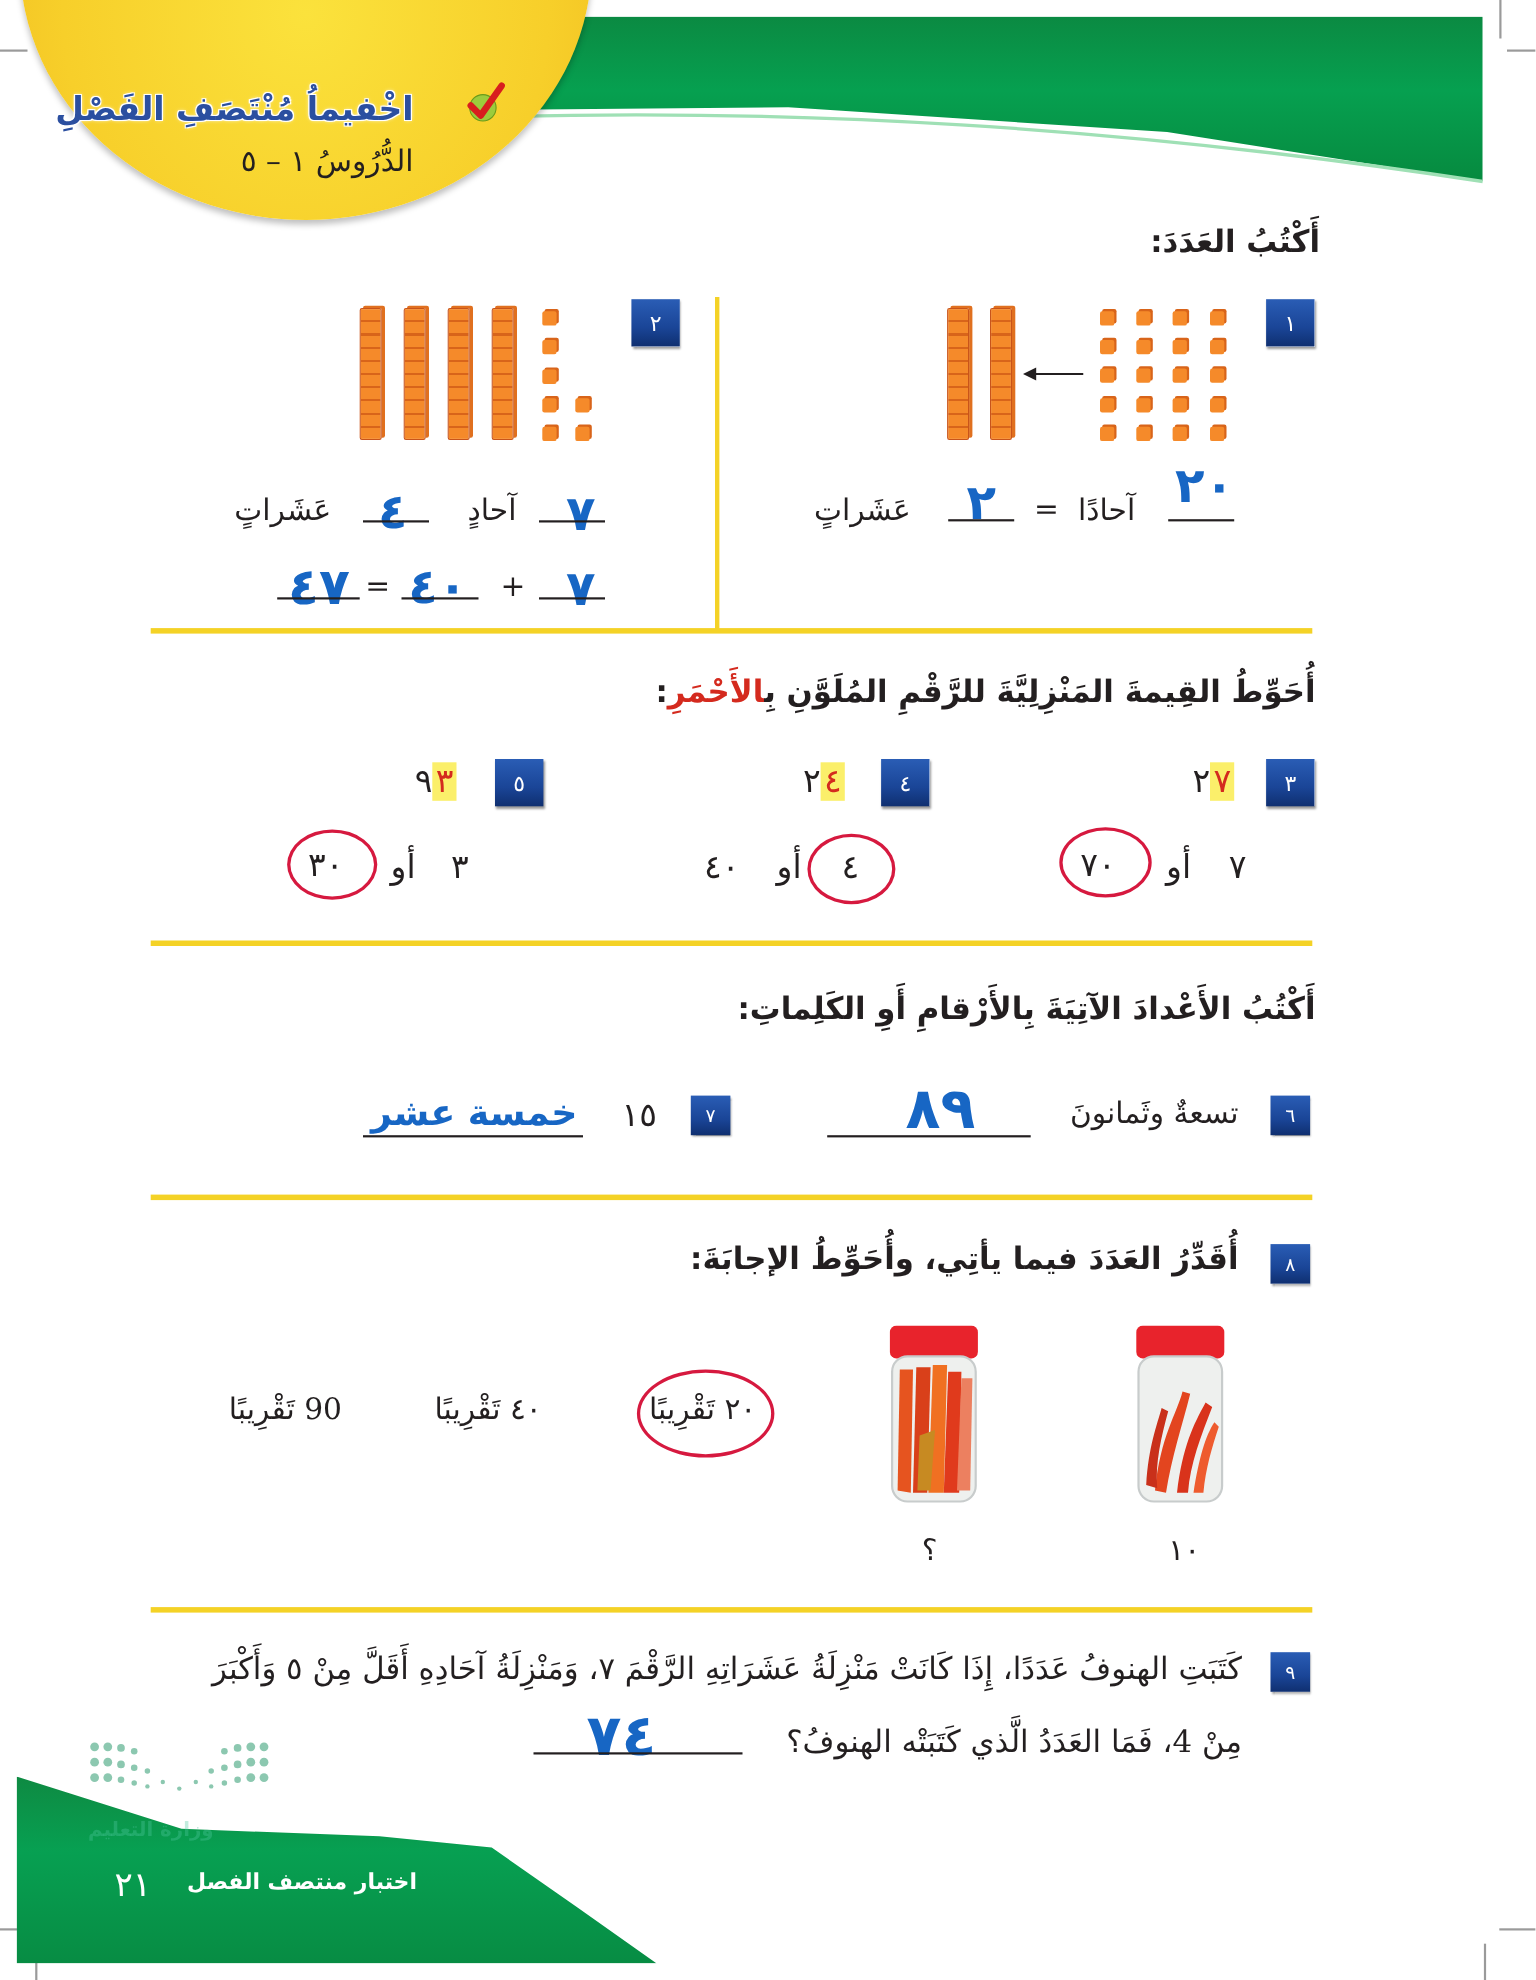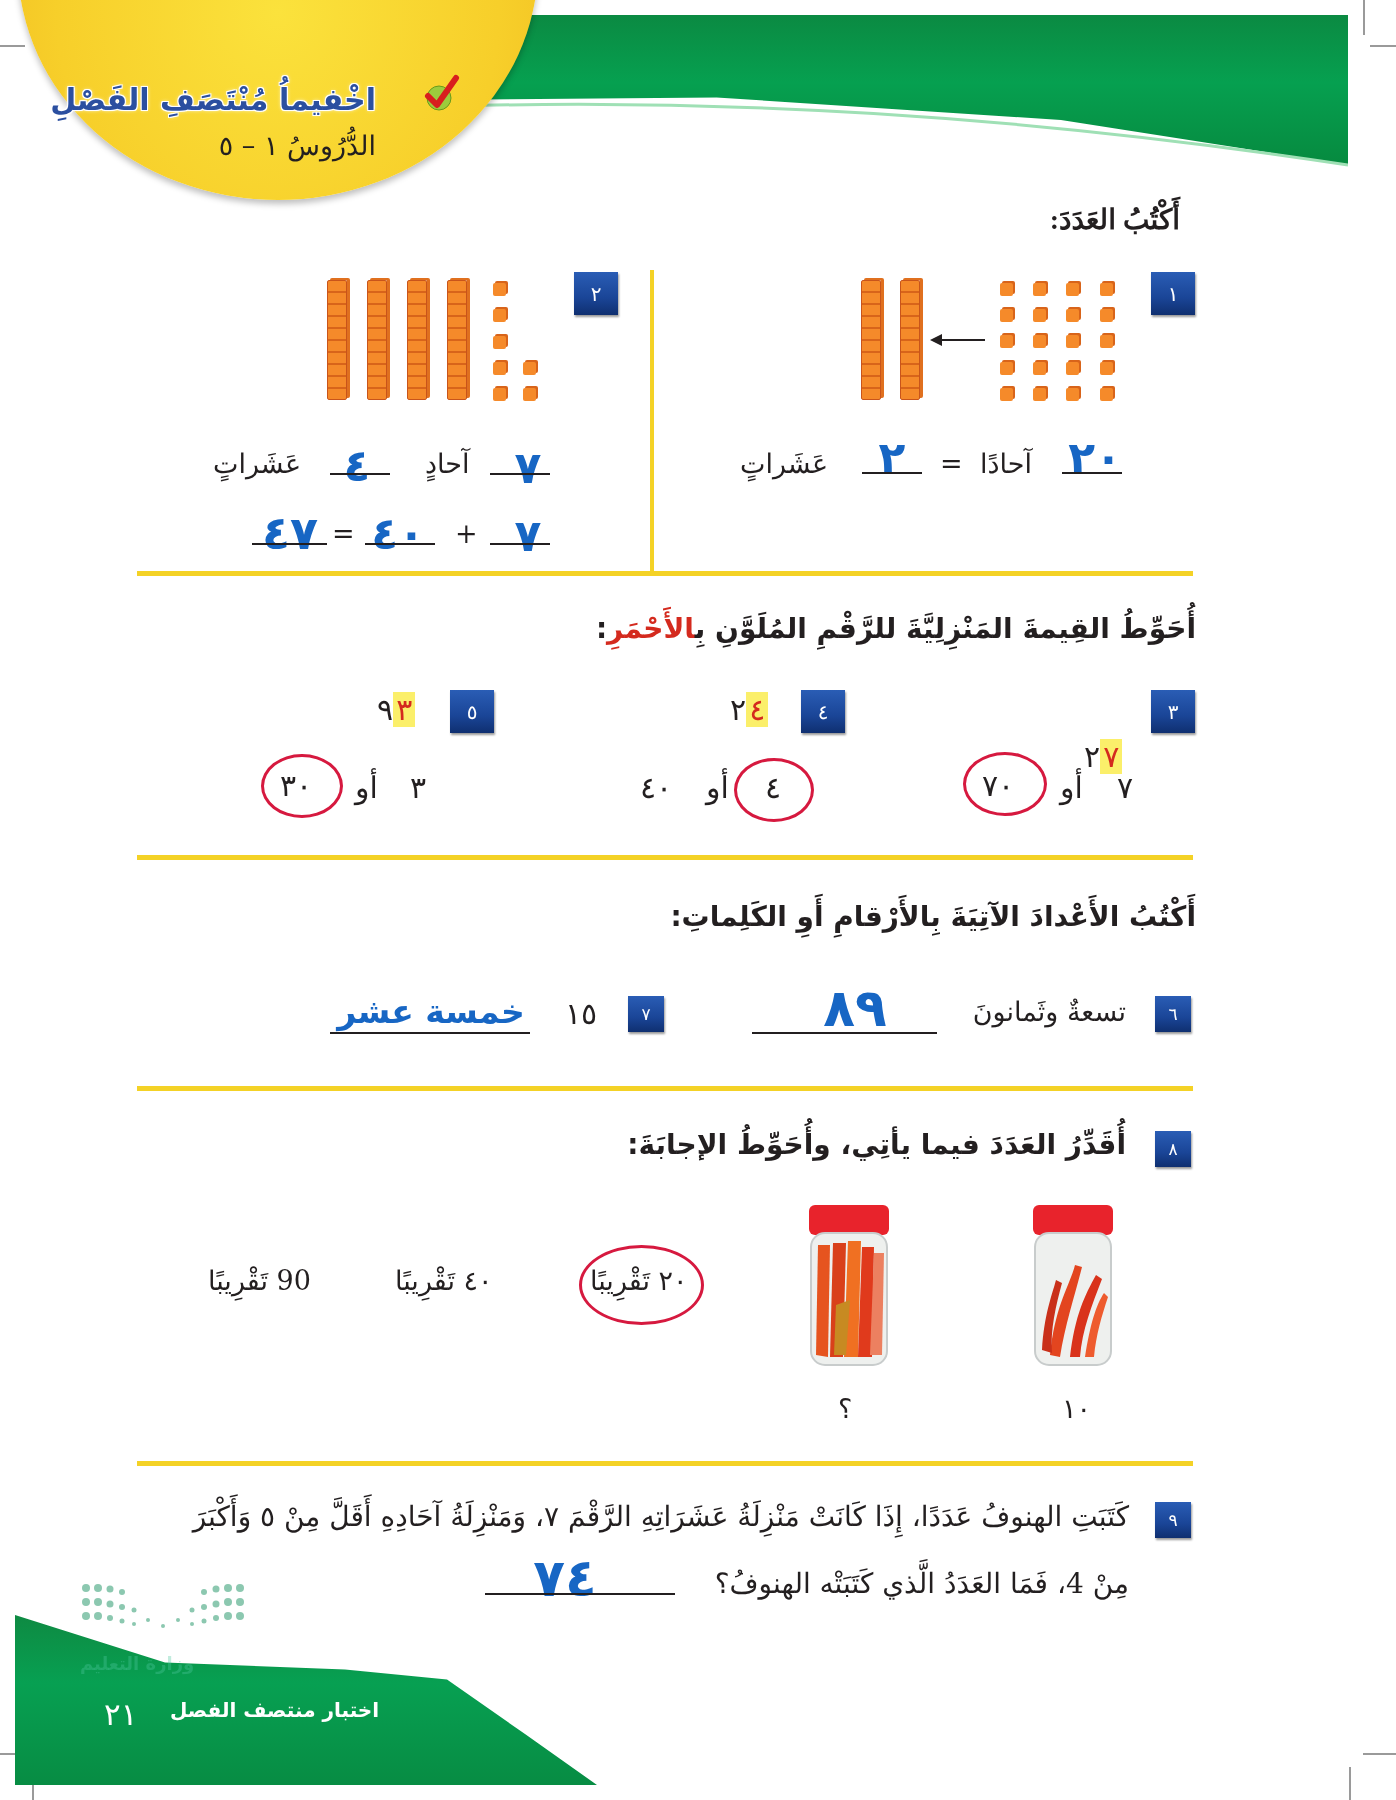--- a/index.html
+++ b/index.html
@@ -55,21 +55,21 @@
   <path d="M0 12 C 300 2, 600 20, 928 70" stroke="#9fe0b5" stroke-width="3" fill="none"></path>
 </svg>
 <div class="yellow-disc"></div>
 <svg class="check-icon" viewBox="0 0 42 42">
   <circle cx="19" cy="26" r="12" fill="#9ccc3c" stroke="#6a9a1a" stroke-width="1"></circle>
   <path d="M8 24 L17 33 L36 6" stroke="#d81e1e" stroke-width="6" fill="none" stroke-linecap="round" stroke-linejoin="round"></path>
 </svg>
 <div class="title">اخْفيماُ مُنْتَصَفِ الفَصْلِ</div>
 <div class="subtitle">الدُّرُوسُ ١ – ٥</div>
 
-<div class="heading" style="right:216px;top:203px;font-family:Liberation Serif, serif;">أَكْتُبُ العَدَدَ:</div>
+<div class="heading" style="right:196px;top:203px;">أَكْتُبُ العَدَدَ:</div>
 
 <div class="badge" style="left:1151px;top:272px;">١</div>
 <div>
   <div class="cube" style="left:1000px;top:283px"></div>
     <div class="cube" style="left:1033px;top:283px"></div>
     <div class="cube" style="left:1066px;top:283px"></div>
     <div class="cube" style="left:1100px;top:283px"></div>
   <div class="cube" style="left:1000px;top:309px"></div>
     <div class="cube" style="left:1033px;top:309px"></div>
     <div class="cube" style="left:1066px;top:309px"></div>
@@ -88,21 +88,21 @@
     <div class="cube" style="left:1100px;top:388px"></div>
 </div>
 <svg class="abs" style="left:930px;top:333px;width:55px;height:14px;" viewBox="0 0 55 14">
   <line x1="8" y1="7" x2="55" y2="7" stroke="#231f20" stroke-width="2"></line>
   <path d="M0 7 L12 1 L12 13 Z" fill="#231f20"></path>
 </svg>
 <div>
   <div class="rod" style="left:861px;top:280px;"></div>
   <div class="rod" style="left:900px;top:280px;"></div>
 </div>
-<div class="ans" style="left:1065px;top:432px;width:60px;font-size:44px;">٢٠</div>
+<div class="ans" style="left:1065px;top:416px;width:60px;font-size:44px;">٢٠</div>
 <div class="line" style="left:1062px;top:472px;width:60px;"></div>
 <div class="text" style="left:980px;top:448px;">آحادًا</div>
 <div class="text" style="left:940px;top:448px;">=</div>
 <div class="ans" style="left:862px;top:432px;width:60px;font-size:44px;">٢</div>
 <div class="line" style="left:862px;top:472px;width:60px;"></div>
 <div class="text" style="left:740px;top:448px;">عَشَراتٍ</div>
 
 <div class="divider-v" style="left:650px;top:270px;height:305px;"></div>
 
 <div class="badge" style="left:574px;top:272px;">٢</div>
@@ -137,21 +137,21 @@
 <div class="ans" style="left:250px;top:506px;width:80px;font-size:46px;">٤٧</div>
 <div class="line" style="left:252px;top:543px;width:75px;"></div>
 
 <div class="divider-h" style="left:137px;top:571px;width:1056px;"></div>
 
 <div class="heading" style="right:200px;top:612px;">
   <span>أُحَوِّطُ القِيمةَ المَنْزِلِيَّةَ للرَّقْمِ المُلَوَّنِ بِ</span><span style="color:#d42a1e">الأَحْمَرِ</span><span>:</span>
 </div>
 
 <div class="badge" style="left:1151px;top:690px;">٣</div>
-<div class="text" style="left:1084px;top:692px;font-size:30px;margin-top:47px;">
+<div class="text" style="left:1084px;top:692px;font-size:30px;">
   <span>٢</span><span class="hl">٧</span>
 </div>
 <div class="text" style="left:1117px;top:770px;font-size:30px;">٧</div>
 <div class="text" style="left:1060px;top:770px;font-size:30px;">أو</div>
 <div class="circle" style="left:963px;top:752px;width:84px;height:64px;"></div>
 <div class="text" style="left:982px;top:768px;font-size:30px;">٧٠</div>
 
 <div class="badge" style="left:801px;top:690px;">٤</div>
 <div class="text" style="left:730px;top:692px;font-size:30px;">
   <span>٢</span><span class="hl">٤</span>

